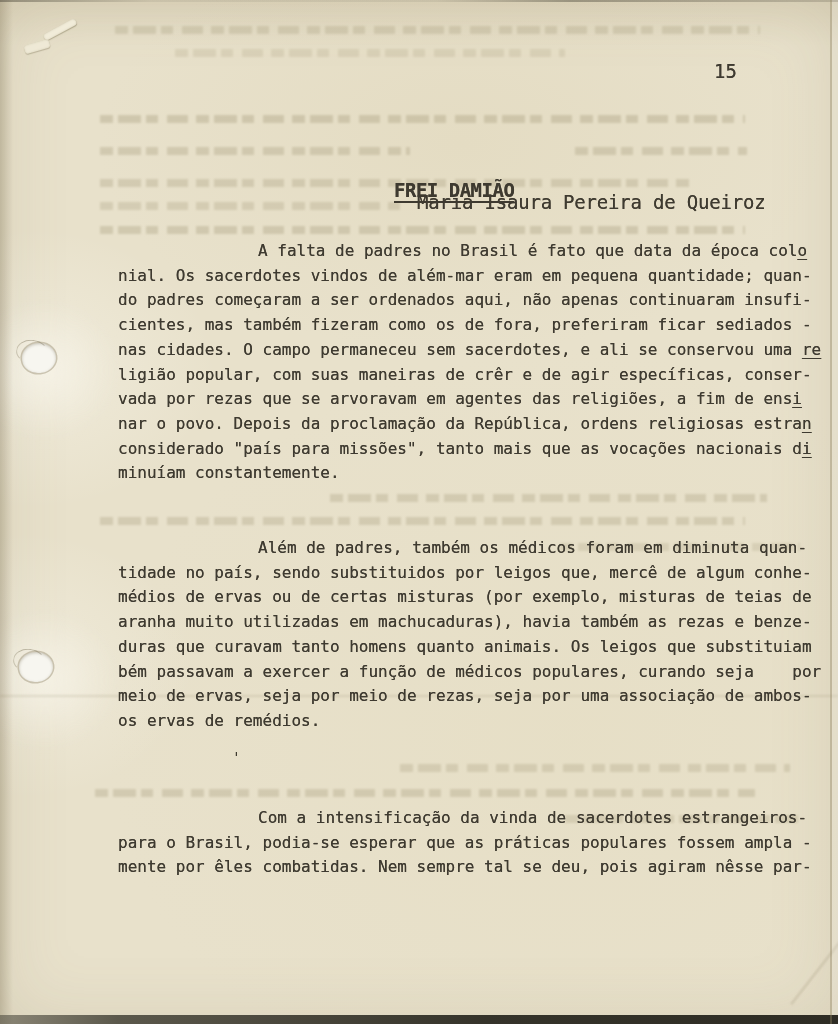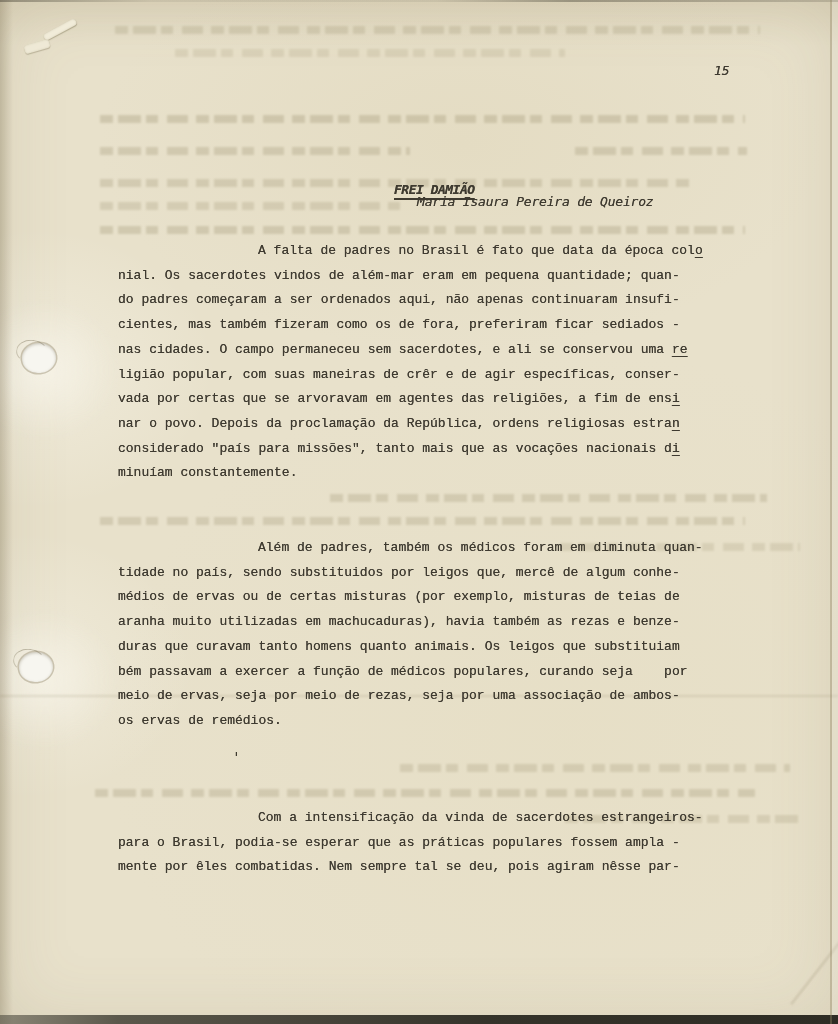--- a/index.html
+++ b/index.html
@@ -12,25 +12,25 @@
       radial-gradient(ellipse 520px 300px at 55% 14%, rgba(214,202,166,.22), transparent 70%),
       radial-gradient(ellipse 620px 520px at 68% 72%, rgba(226,217,186,.28), transparent 75%),
       radial-gradient(ellipse 260px 200px at 4% 36%, rgba(250,248,238,.45), transparent 70%),
       radial-gradient(ellipse 240px 190px at 3% 65%, rgba(250,248,238,.40), transparent 70%),
       linear-gradient(180deg, rgba(178,162,124,.16), rgba(178,162,124,0) 46px);
     box-shadow: inset 0 0 70px rgba(122,110,80,.16);
     font-family:"DejaVu Sans Mono", monospace;
     color:#3e3a30;
   }
   
-  .typed{position:absolute;z-index:3;font-size:13px;line-height:24.7px;
-         text-shadow:0 0 .6px rgba(62,58,48,.85);font-style:italic;}
+  .typed{position:absolute;z-index:3;font-size:19px;line-height:24.7px;
+         text-shadow:0 0 .6px rgba(62,58,48,.85);}
   .para{position:absolute;left:118px;width:660px;z-index:3;}
-  .tline{white-space:pre;font-size:13px;line-height:24.7px;
-         text-shadow:0 0 .6px rgba(62,58,48,.85);font-family:Liberation Mono, monospace;}
+  .tline{white-space:pre;font-size:16px;line-height:24.7px;
+         text-shadow:0 0 .6px rgba(62,58,48,.85);}
   .tline.first{text-indent:140px;}
   .u{text-decoration:underline;text-underline-offset:3px;text-decoration-thickness:1.3px;}
   .doc-title{font-weight:bold;letter-spacing:-0.5px;
              text-decoration:underline;text-underline-offset:4px;text-decoration-thickness:1.5px;}
   .author{letter-spacing:-0.2px;}
   
   .ghost{position:absolute;height:8px;z-index:1;color:#a99f80;filter:blur(.8px);
     background-image:repeating-linear-gradient(90deg,
       currentColor 0 13px, transparent 13px 18px,
       currentColor 18px 41px, transparent 41px 46px,
@@ -95,21 +95,21 @@
   <div class="typed doc-title" style="left:394px;top:138px;margin-top:40px;">FREI DAMIÃO</div>
   <div class="typed author" style="left:417px;top:190px;">Maria Isaura Pereira de Queiroz</div>
 
   <div class="para" style="top:239px;">
       <div class="tline first"><span>A falta de padres no Brasil é fato que data da época col</span><span class="u">o</span></div>
       <div class="tline"><span>nial. Os sacerdotes vindos de além-mar eram em pequena quantidade; quan-</span></div>
       <div class="tline"><span>do padres começaram a ser ordenados aqui, não apenas continuaram insufi-</span></div>
       <div class="tline"><span>cientes, mas também fizeram como os de fora, preferiram ficar sediados -</span></div>
       <div class="tline"><span>nas cidades. O campo permaneceu sem sacerdotes, e ali se conservou uma </span><span class="u">re</span></div>
       <div class="tline"><span>ligião popular, com suas maneiras de crêr e de agir específicas, conser-</span></div>
-      <div class="tline"><span>vada por certas que se arvoravam em agentes das religiões, a fim de ens</span><span class="u">i</span></div>
+      <div class="tline"><span>vada por rezas que se arvoravam em agentes das religiões, a fim de ens</span><span class="u">i</span></div>
       <div class="tline"><span>nar o povo. Depois da proclamação da República, ordens religiosas estra</span><span class="u">n</span></div>
       <div class="tline"><span>considerado "país para missões", tanto mais que as vocações nacionais d</span><span class="u">i</span></div>
       <div class="tline"><span>minuíam constantemente.</span></div>
     </div>
   <div class="para" style="top:536px;">
       <div class="tline first"><span>Além de padres, também os médicos foram em diminuta quan-</span></div>
       <div class="tline"><span>tidade no país, sendo substituidos por leigos que, mercê de algum conhe-</span></div>
       <div class="tline"><span>médios de ervas ou de certas misturas (por exemplo, misturas de teias de</span></div>
       <div class="tline"><span>aranha muito utilizadas em machucaduras), havia também as rezas e benze-</span></div>
       <div class="tline"><span>duras que curavam tanto homens quanto animais. Os leigos que substituiam</span></div>

